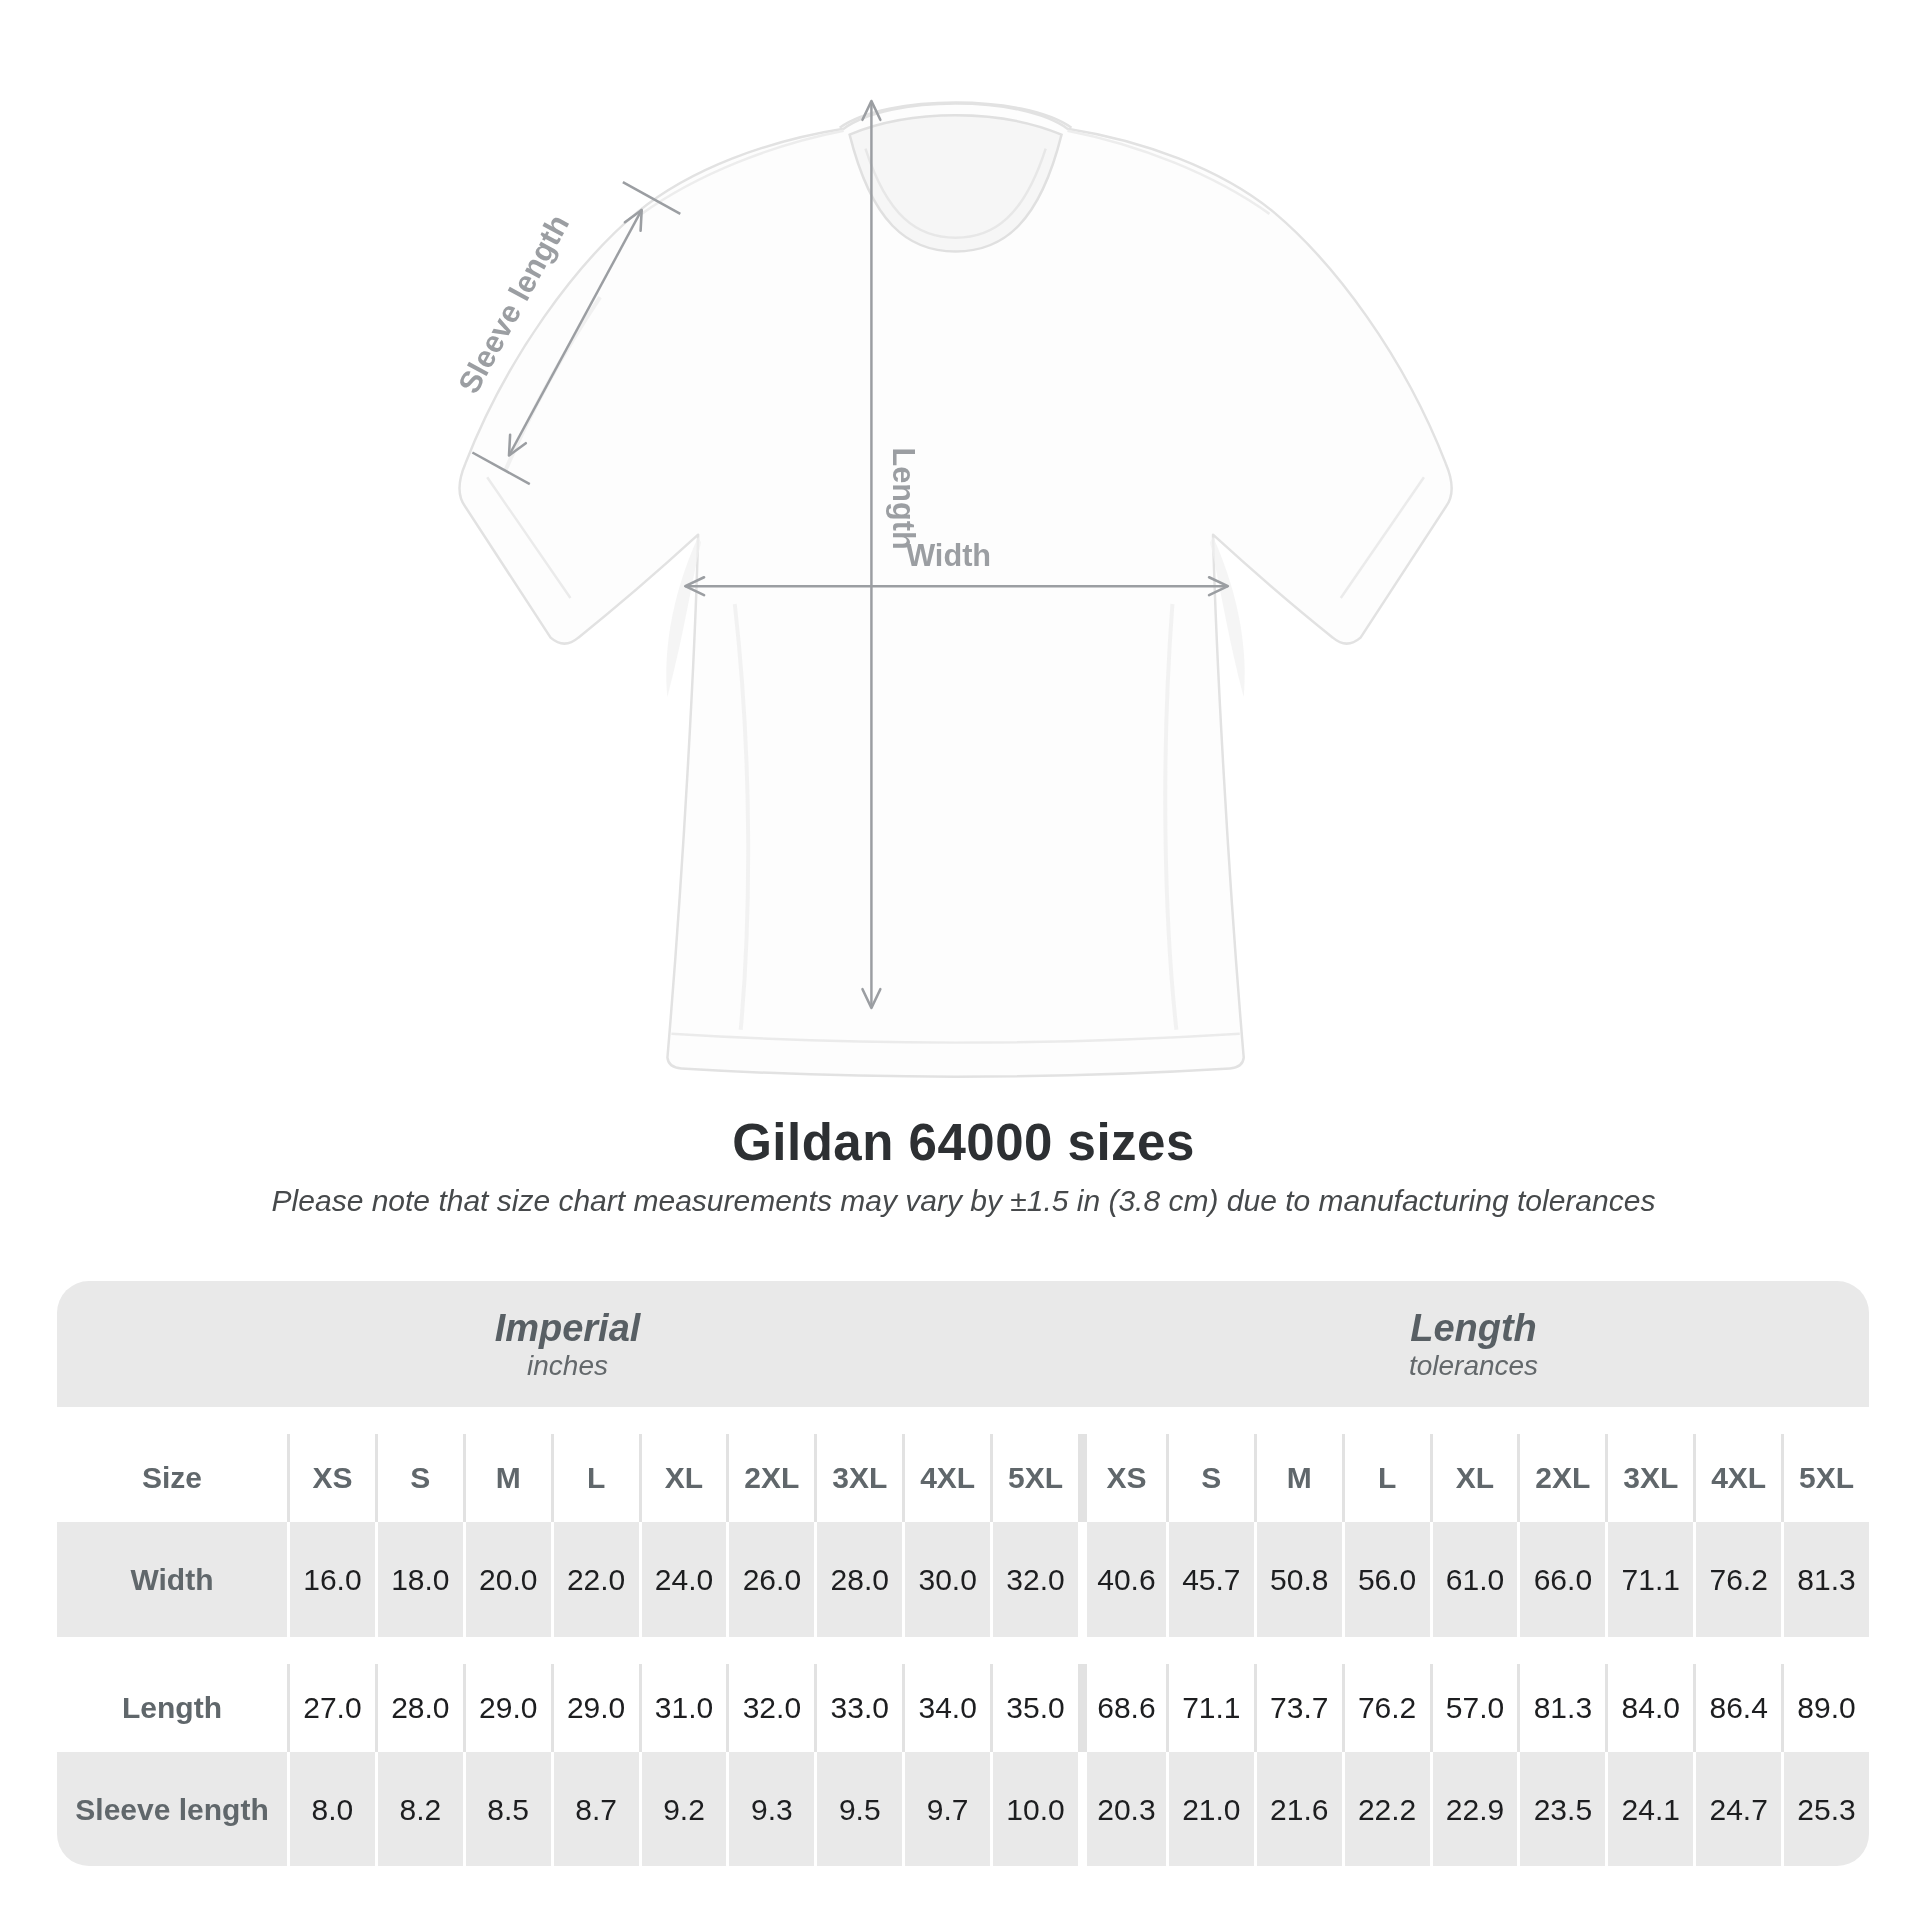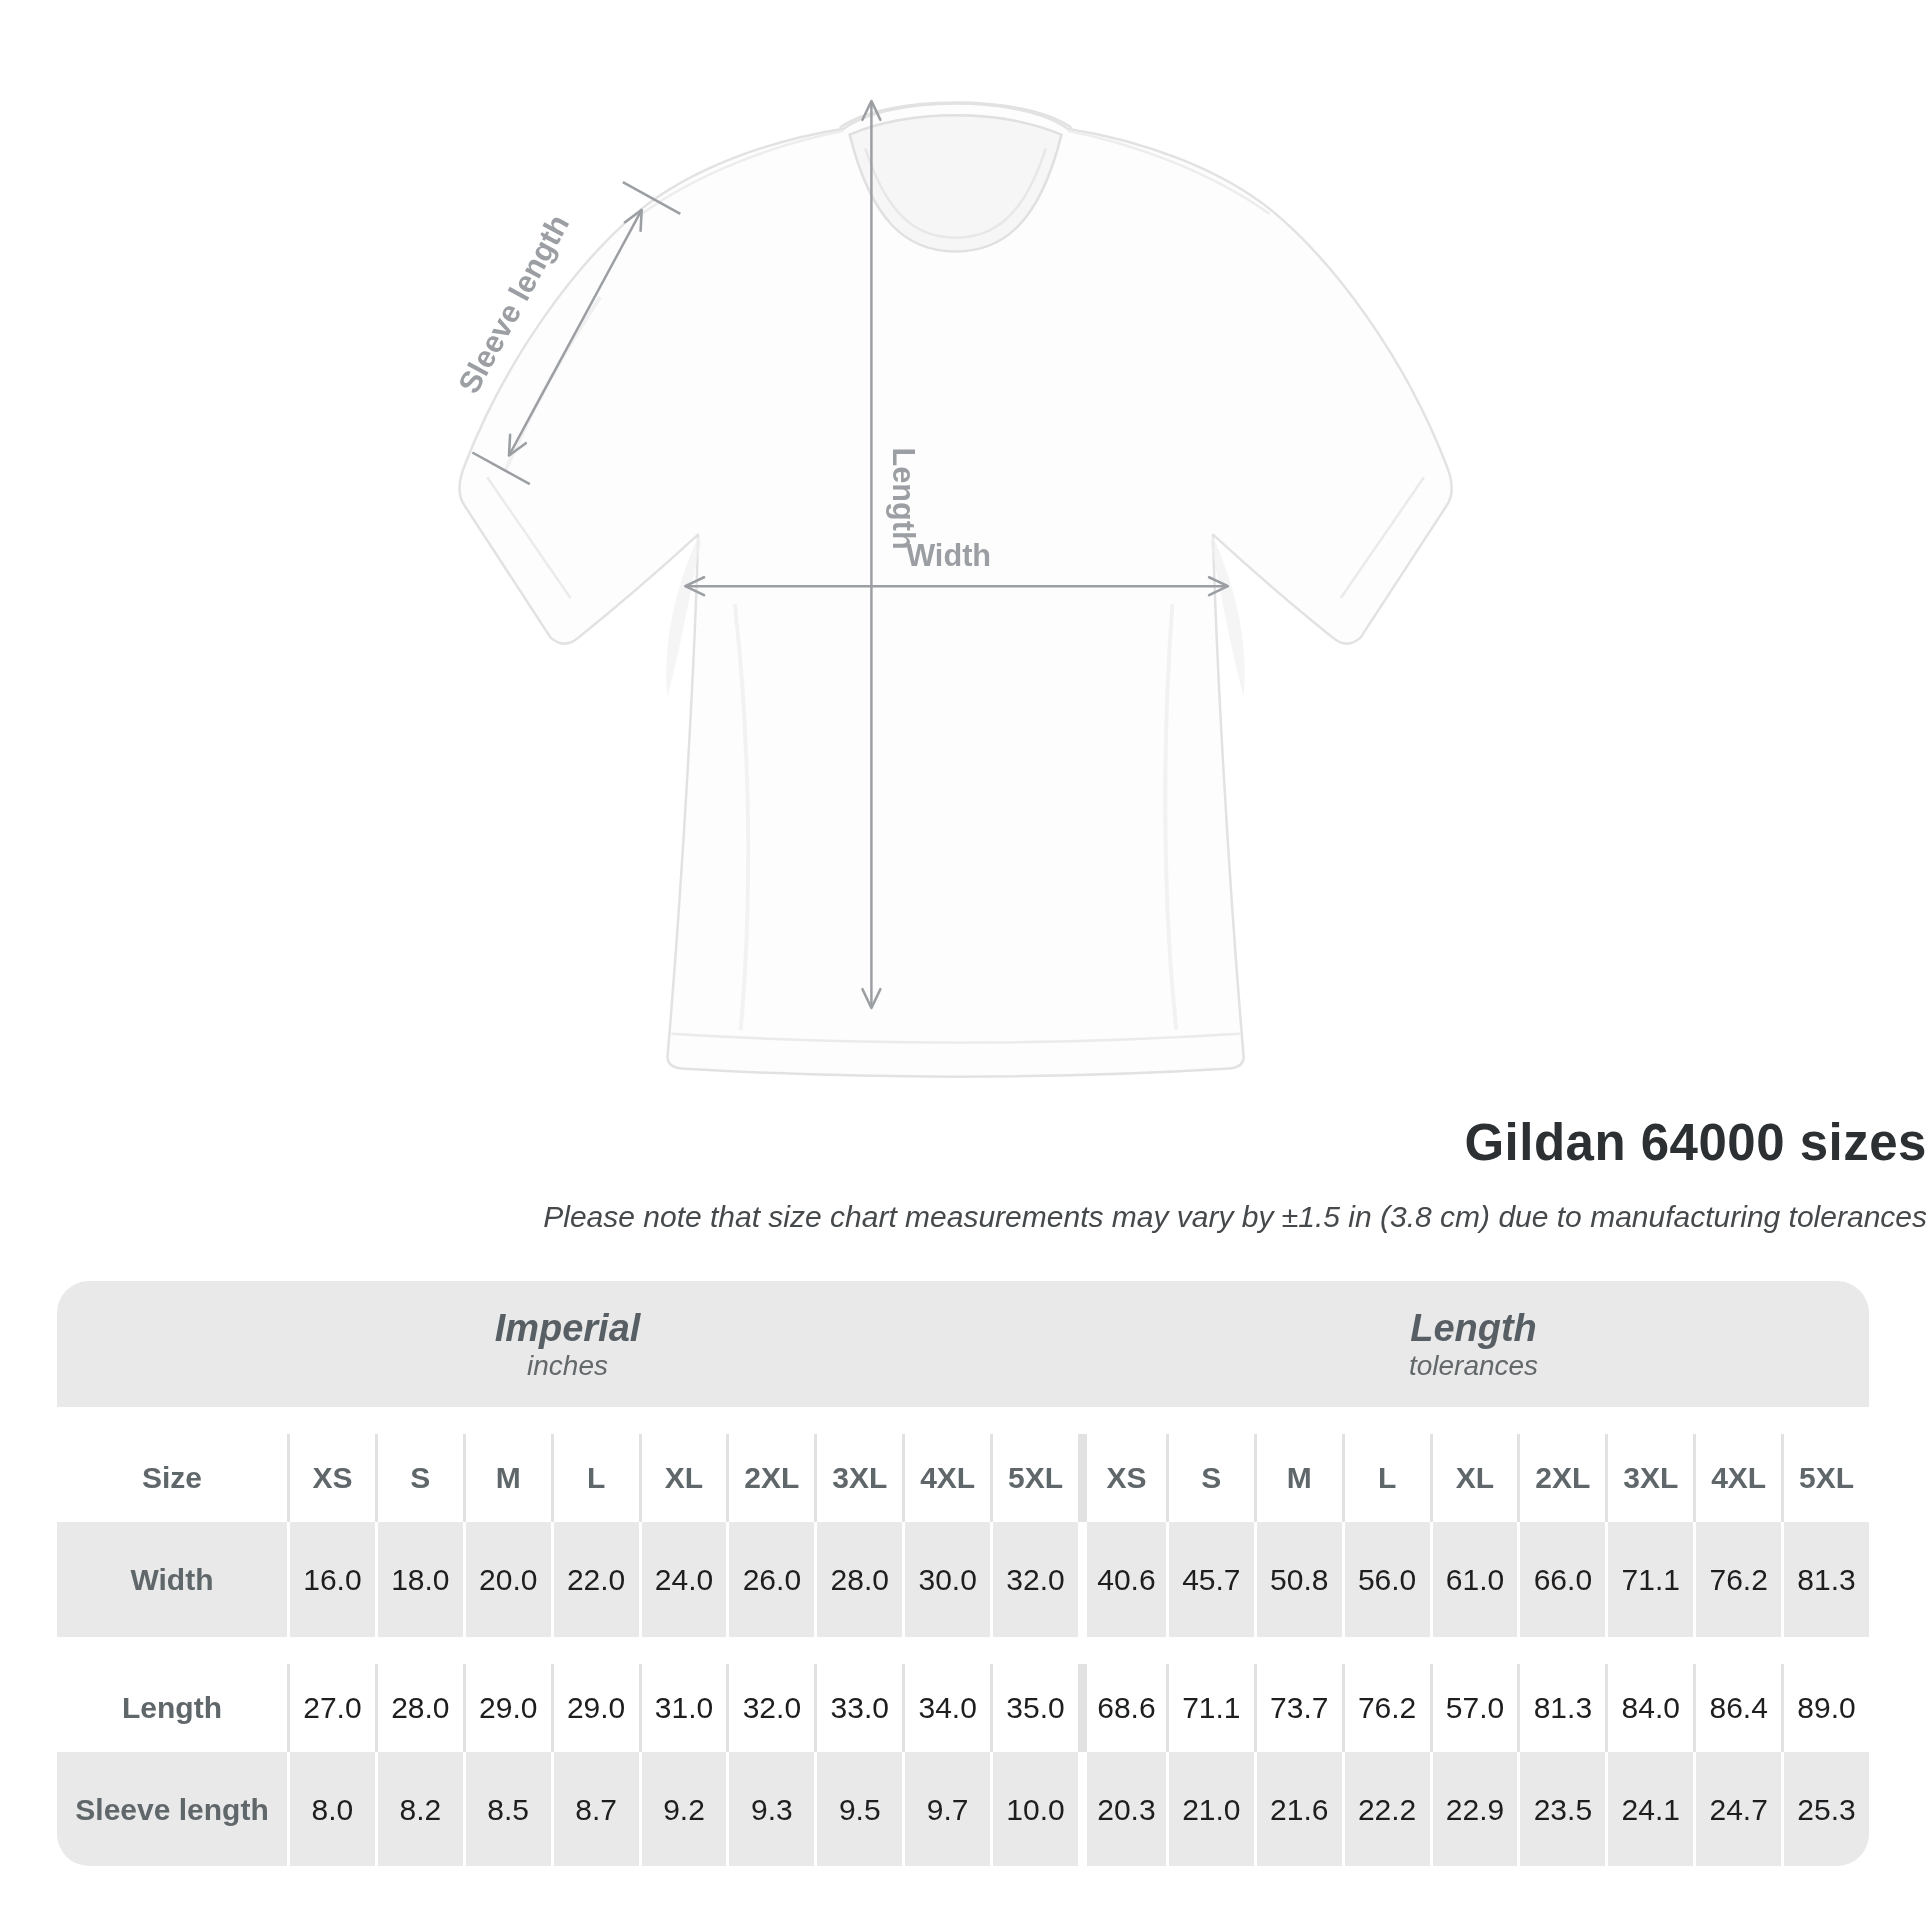--- a/index.html
+++ b/index.html
@@ -4,23 +4,23 @@
 <style>
   html,body{margin:0;padding:0;background:#ffffff;}
   .page{
     position:relative;width:1927px;height:1927px;background:#fff;overflow:hidden;
     font-family:"Liberation Sans", sans-serif;
     --c-annot:#9b9ea2; --c-band:#e9e9e9; --c-num:#1d1e20; --c-lbl:#60676b;
     --c-sec:#585f64; --c-title:#2d3033; --c-sub:#46494b;
     --sep-on-white:#e2e2e2; --sep-on-gray:#ffffff;
   }
   .shirt-svg{position:absolute;left:0;top:0;}
-  .heading{position:absolute;left:0;top:1113px;width:1927px;text-align:right;}
+  .heading{position:absolute;left:0;top:1113px;width:1927px;text-align:center;}
   .heading h1{margin:0;font-size:51px;font-weight:bold;color:var(--c-title);letter-spacing:0.5px;}
-  .heading p{margin:28px 0 0 0;font-size:30px;font-style:italic;color:var(--c-sub);}
+  .heading p{margin:12px 0 0 0;font-size:30px;font-style:italic;color:var(--c-sub);}
   .size-table{
     position:absolute;left:57px;top:1281px;width:1812px;height:585px;
     border-radius:32px;overflow:hidden;background:#fff;
   }
   .sec-header{display:flex;height:126px;background:var(--c-band);}
   .sec{display:flex;flex-direction:column;align-items:center;justify-content:center;}
   .sec-imperial{width:1021px;}
   .sec-metric{width:791px;}
   .sec .sec-label{font-size:38px;font-weight:bold;font-style:italic;color:var(--c-sec);}
   .sec .sec-unit{font-size:28px;font-style:italic;color:#63686b;}

